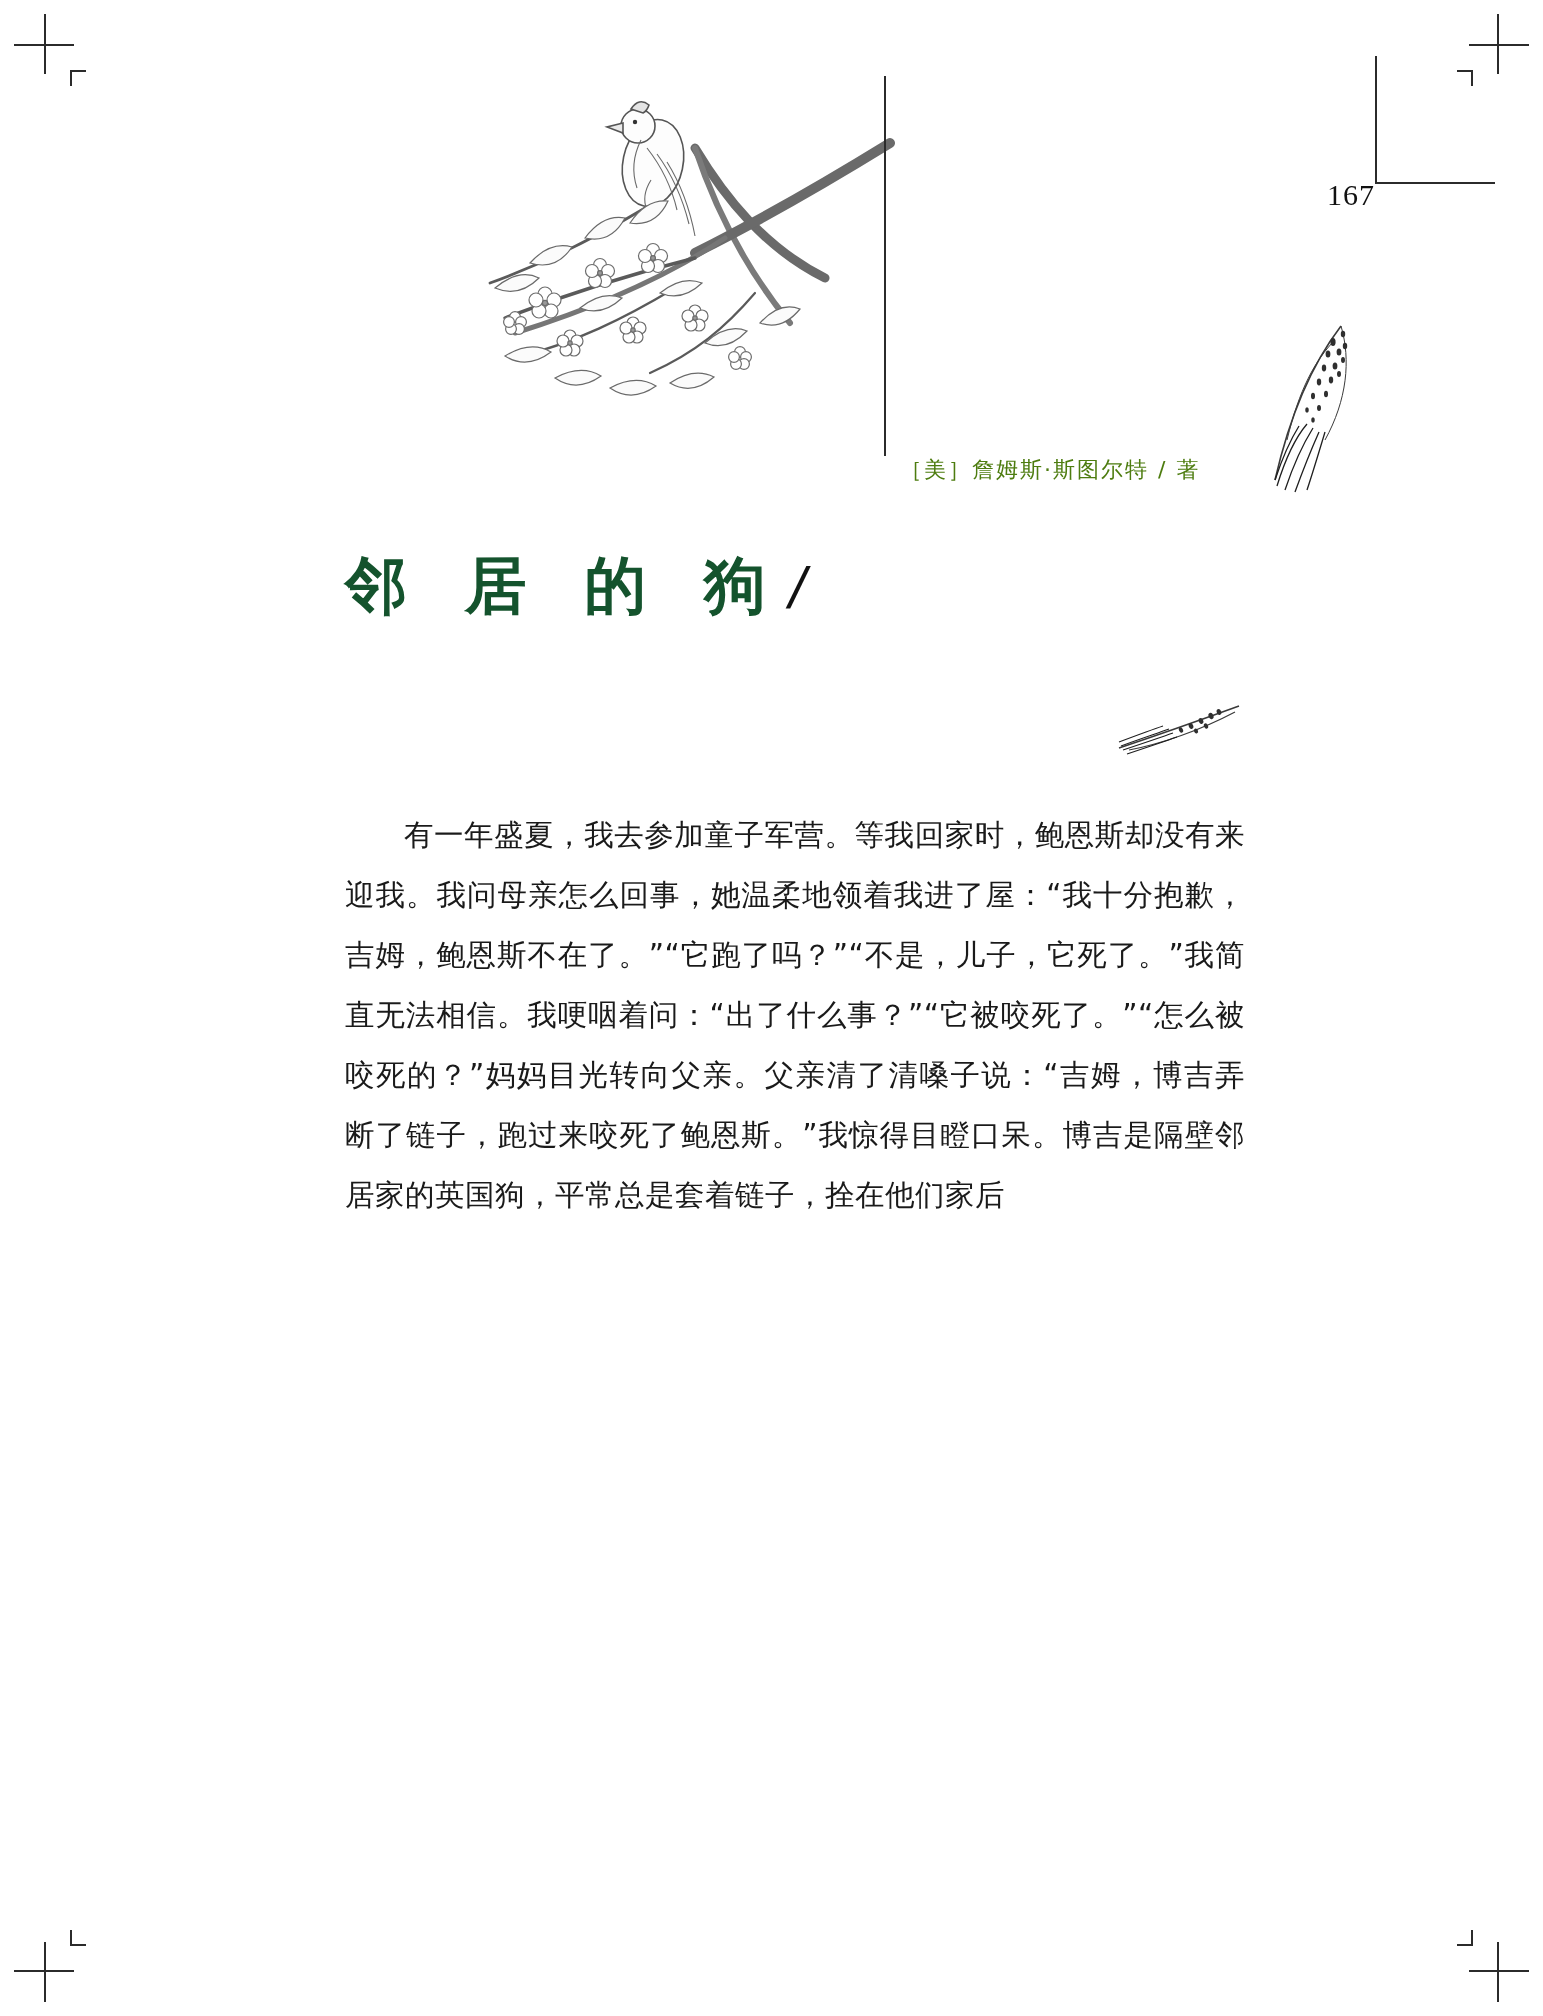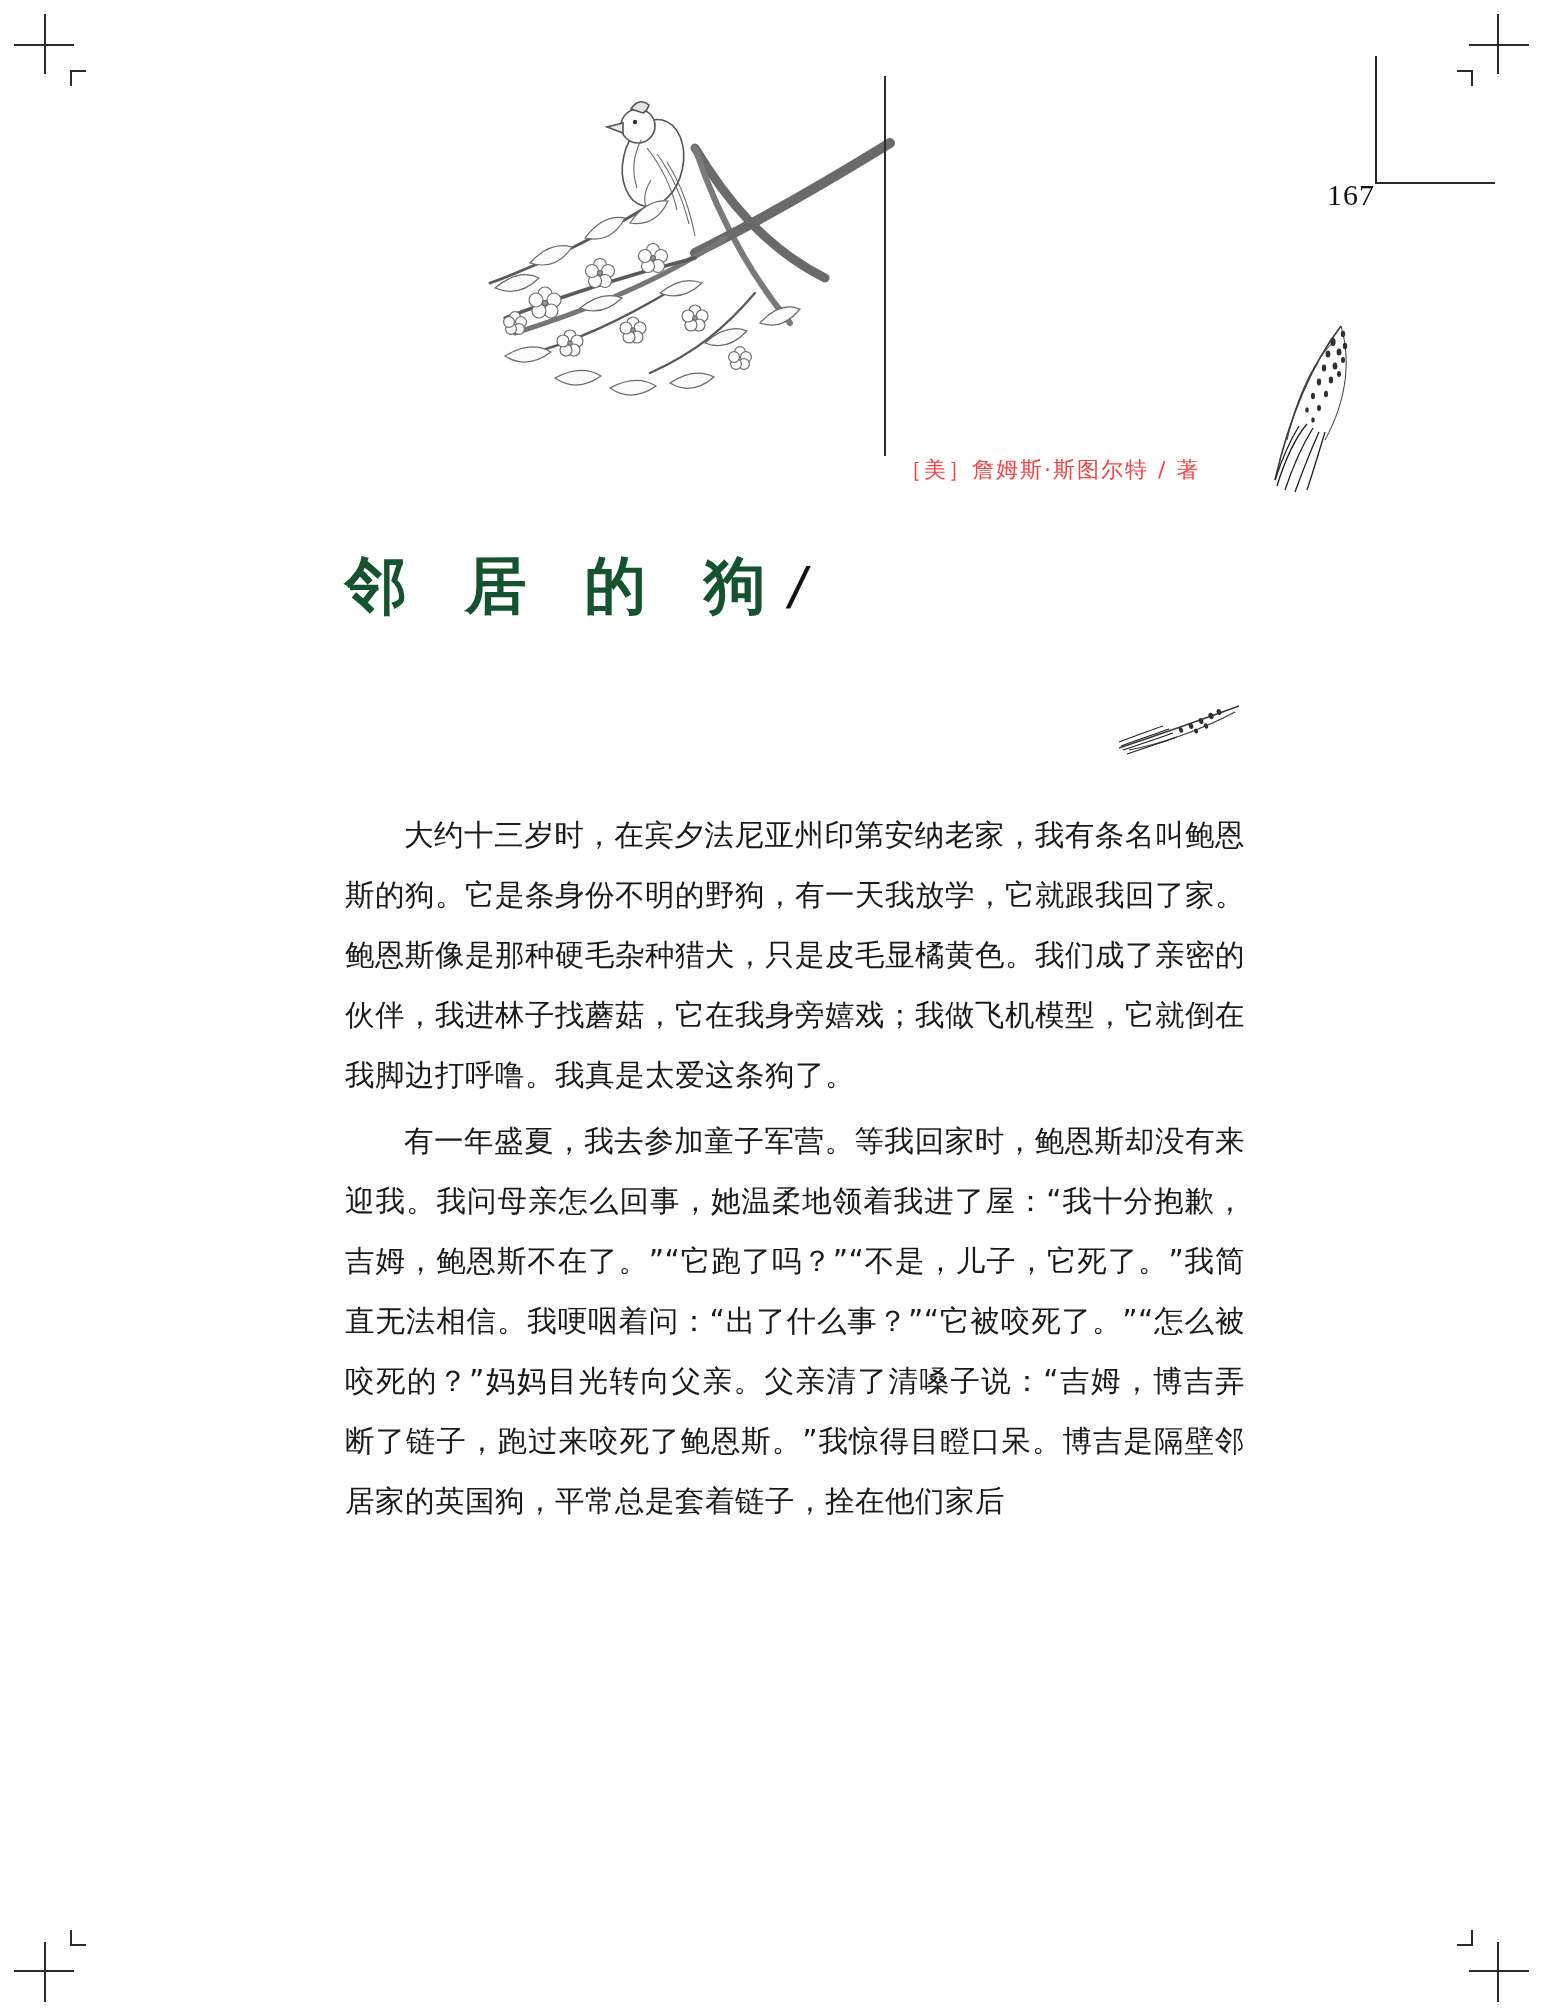--- a/index.html
+++ b/index.html
@@ -90,21 +90,21 @@
     background: #2b2b2b;
   }
 
   
   .author {
     position: absolute;
     left: 900px;
     top: 455px;
     font-size: 22px;
     letter-spacing: 2px;
-    color: #ef4444;
+    color: #4d7c0f;
     white-space: nowrap;
     font-family: "DejaVu Sans", sans-serif;
   }
 
   
   .title-wrap {
     position: absolute;
     left: 345px;
     top: 555px;
     display: flex;
@@ -370,15 +370,14 @@
     <g stroke="#1f1f1f" fill="none" stroke-width="1.1">
       <path d="M58 33 C 44 38, 26 44, 8 50"></path>
       <path d="M54 29 C 40 34, 22 40, 6 46"></path>
       <path d="M62 37 C 48 42, 30 48, 12 54"></path>
       <path d="M48 26 C 36 30, 20 36, 4 42"></path>
     </g>
   </svg>
 </div>
 
 <div class="body-text">
-  <p class="indent">大约十三岁时，在宾夕法尼亚州印第安纳老家，我有条名叫鲍恩斯的狗。它是条身份不明的野狗，有一天我放学，它就跟我回了家。鲍恩斯像是那种硬毛杂种猎犬，只是皮毛显橘黄色。我们成了亲密的伙伴，我进林子找蘑菇，它在我身旁嬉戏；我做飞机模型，它就倒在我脚边打呼噜。我真是太爱这条狗了。</p>
   <p class="indent">有一年盛夏，我去参加童子军营。等我回家时，鲍恩斯却没有来迎我。我问母亲怎么回事，她温柔地领着我进了屋：“我十分抱歉，吉姆，鲍恩斯不在了。”“它跑了吗？”“不是，儿子，它死了。”我简直无法相信。我哽咽着问：“出了什么事？”“它被咬死了。”“怎么被咬死的？”妈妈目光转向父亲。父亲清了清嗓子说：“吉姆，博吉弄断了链子，跑过来咬死了鲍恩斯。”我惊得目瞪口呆。博吉是隔壁邻居家的英国狗，平常总是套着链子，拴在他们家后</p>
 </div>
 
 </body></html>

